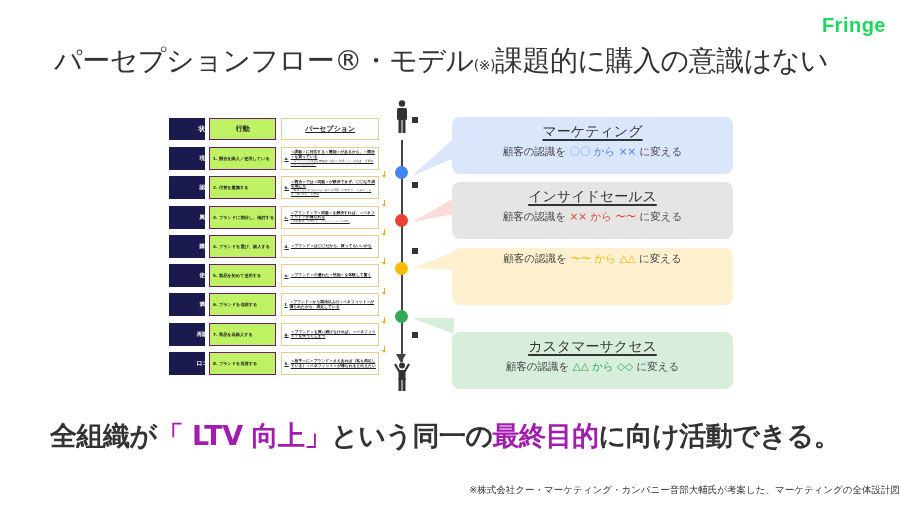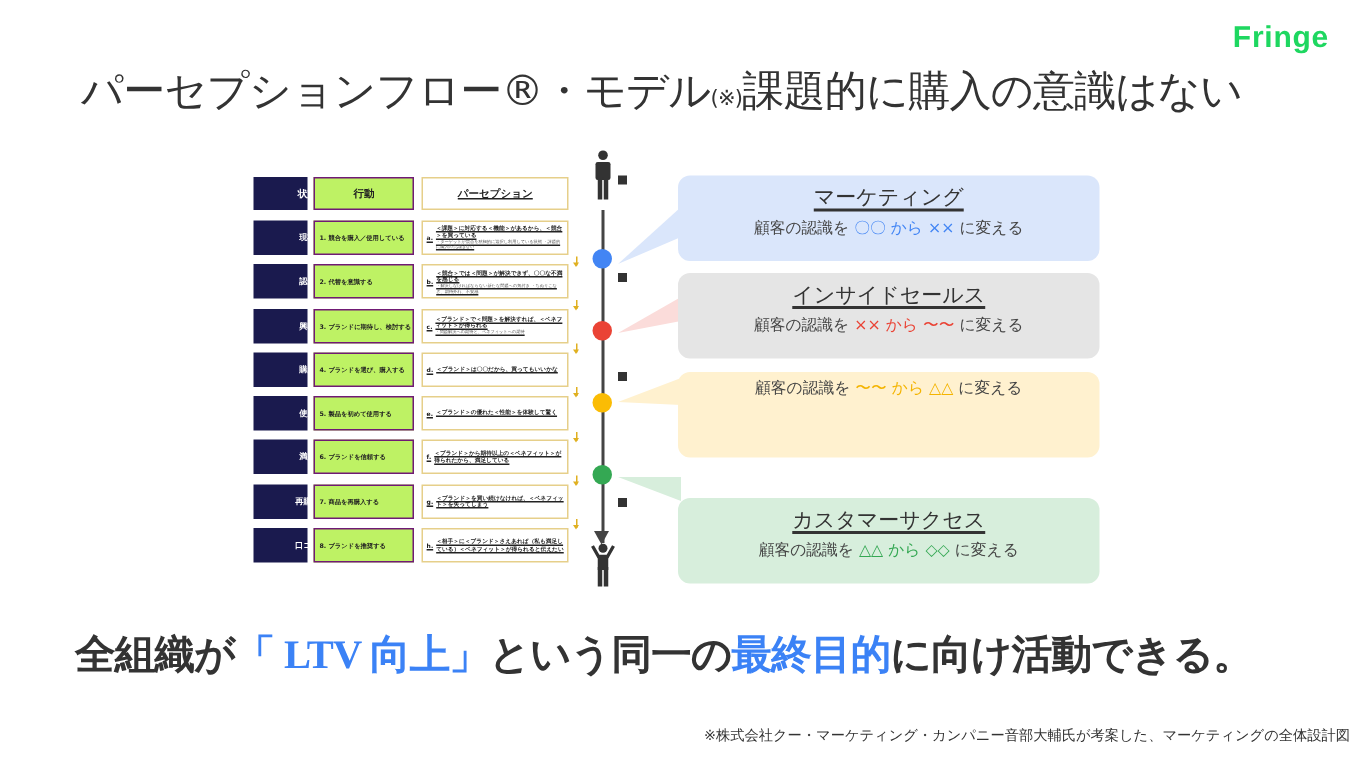--- a/index.html
+++ b/index.html
@@ -36,21 +36,21 @@
   .bubble::before { content: ""; position: absolute; left: -40px; width: 0; height: 0; border-style: solid; }
   .b-title { display: inline-block; margin-top: 6px; font-size: 14px; color: #333; text-decoration: underline; text-underline-offset: 3px; text-decoration-thickness: 1.5px; }
   .b-desc { font-size: 10.5px; color: #444; margin-top: 4px; }
   .b1 { top: 117px; background: #dae6fb; }
   .b2 { top: 182px; background: #e5e5e5; }
   .b3 { top: 248px; background: #fff1cf; }
   .b4 { top: 312px; background: #d7eedc; margin-top: 20px; }
   .tail { position: absolute; left: 410px; }
 
   .headline { position: absolute; left: 50px; top: 418px; font-size: 27px; font-weight: 700; color: #333; white-space: nowrap; letter-spacing: -0.5px; }
-  .headline .hl { color: #3b82f6; font-family: Liberation Serif, serif; }
+  .headline .hl { color: #a21caf; }
   .footnote { position: absolute; left: 0; width: 900px; top: 484px; text-align: right; font-size: 9.5px; color: #333; }
 </style>
 </head>
 <body>
 
 <div class="brand">Fringe</div>
 
 <div class="title">
   <span>パーセプションフロー®・モデル</span><span class="small">(※)</span><span>課題的に購入の意識はない</span>
 </div>

